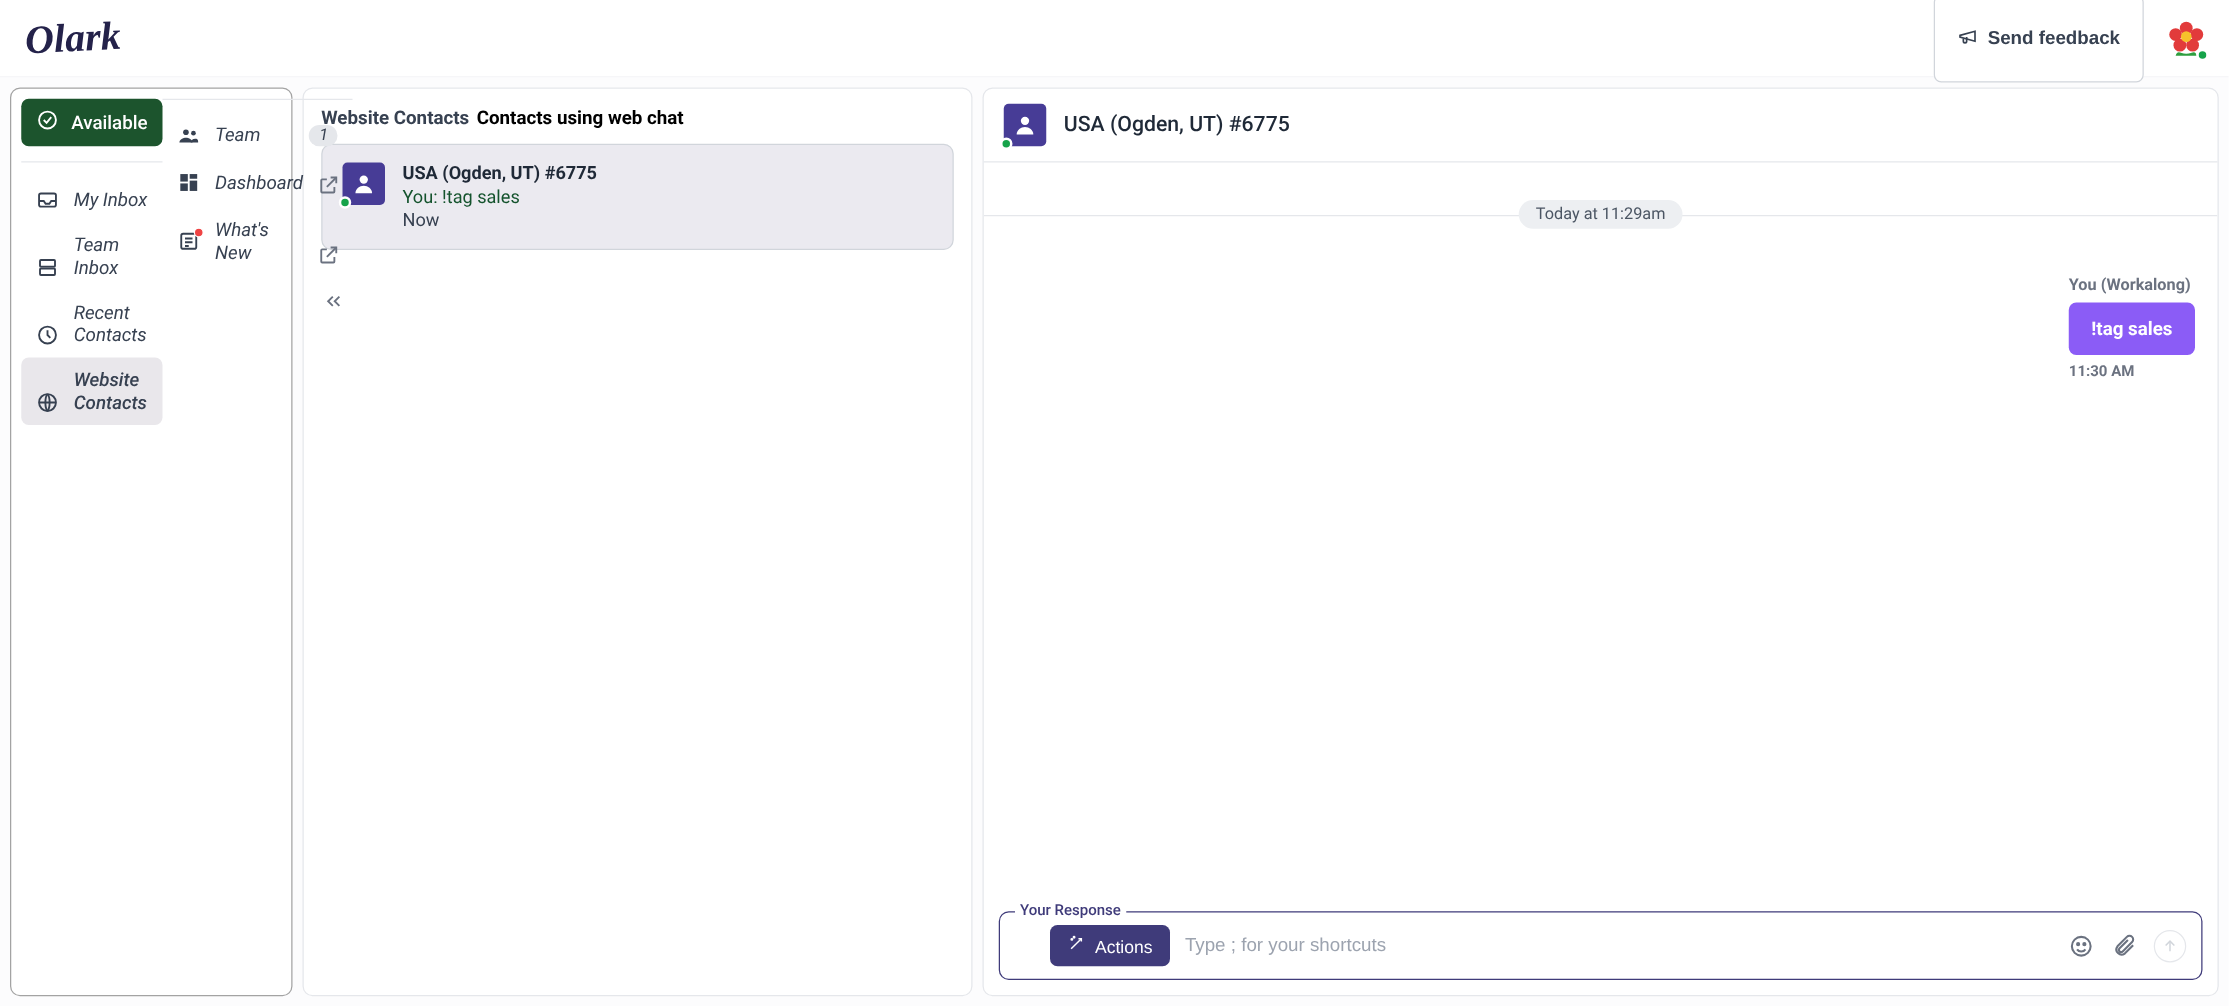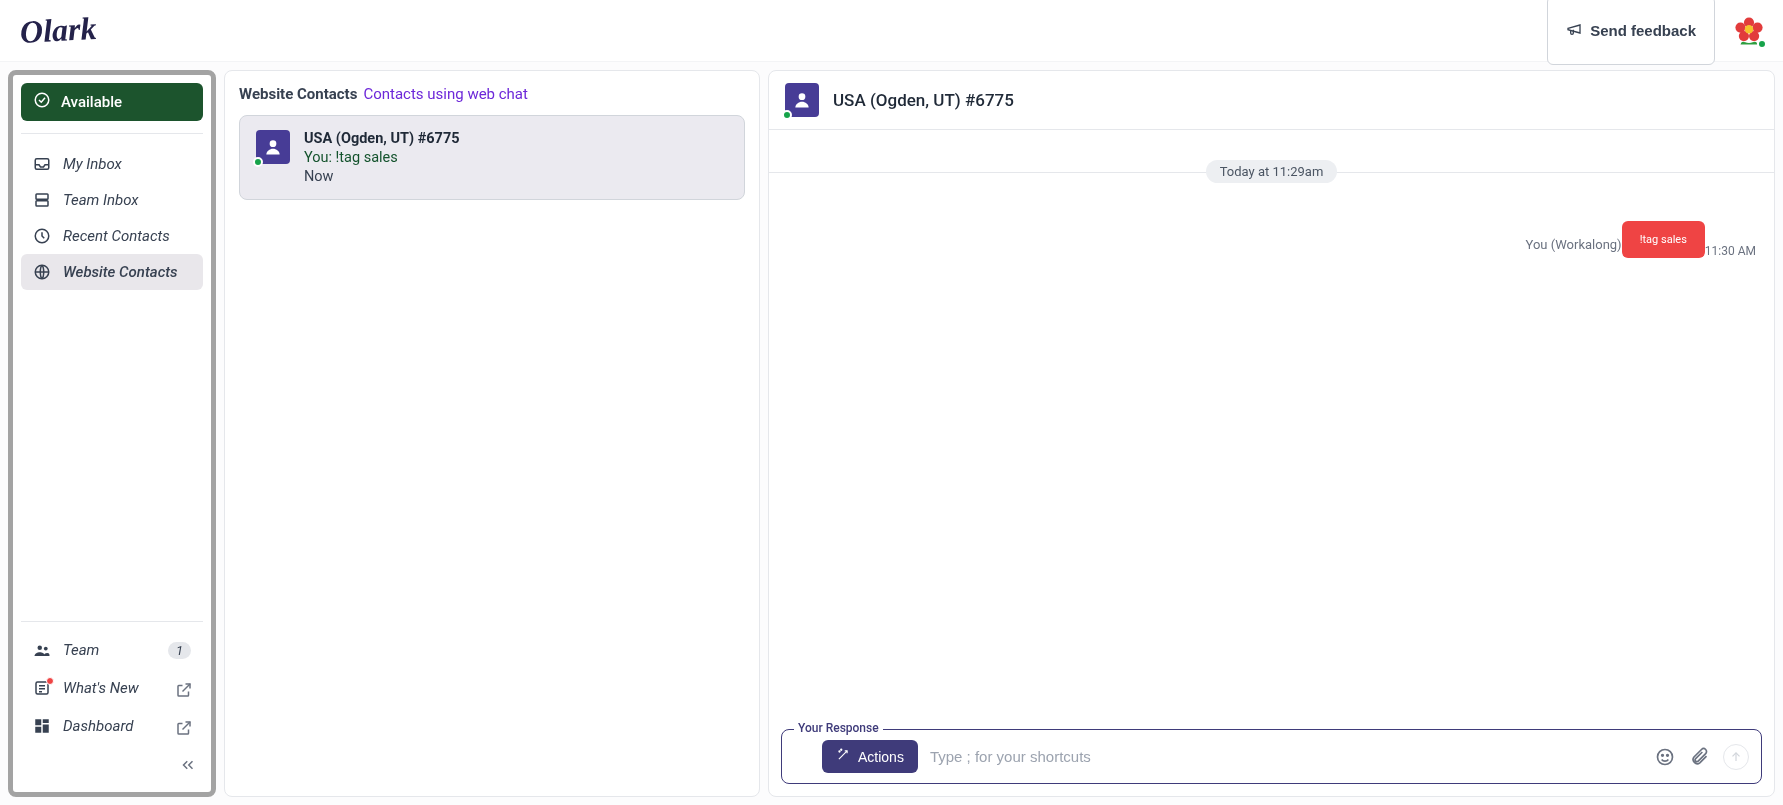--- a/index.html
+++ b/index.html
@@ -76,26 +76,26 @@
   .main {
     display: flex;
     height: calc(100% - 62px);
     padding: 8px;
     gap: 8px;
     background: #fcfcfd;
   }
 
   
   .sidebar {
-    width: 208px;
+    width: 226px;
     background: #fff;
-    border: 5px solid #a3a3a3;
+    border: 1px solid #a3a3a3;
     border-radius: 8px;
     display: flex;
-    flex-direction: column;
+    flex-direction: row;
     padding: 8px;
     position: relative;
   }
   .sidebar-top { flex: 1; }
   .status-pill {
     background: #1c542d;
     color: #fff;
     border-radius: 6px;
     padding: 8px 12px;
     display: flex;
@@ -196,21 +196,22 @@
     align-items:baseline;
     margin-bottom:12px;
   }
   .contacts-title {
     font-size:15px;
     font-weight:700;
     color:#374151;
   }
   .contacts-sub {
     font-size:15px;
-    color:#6d28d9;
+    color:#000000;
+    font-weight:bold;
   }
   .contact-card {
     border:1px solid #d1d5db;
     background:#ebeaf0;
     border-radius:8px;
     padding:14px 16px;
     display:flex;
     gap:14px;
     cursor:pointer;
     align-items:flex-start;
@@ -295,36 +296,36 @@
     color:#4b5563;
     font-size:13px;
     padding:4px 14px;
     border-radius:999px;
     z-index:1;
   }
 
   .msg-group {
     align-self:flex-end;
     display:flex;
-    flex-direction:row;
-    align-items:flex-end;
+    flex-direction:column;
     padding:0 18px;
     margin-top:38px;
+    font-weight:bold;
   }
   .msg-sender {
     font-size:13px;
     color:#6b7280;
     margin-bottom:6px;
   }
   .msg-bubble {
-    background:#ef4444;
+    background:#8b5cf6;
     color:#fff;
     padding:12px 18px;
     border-radius:6px;
-    font-size:11px;
+    font-size:15px;
   }
   .msg-time {
     font-size:12px;
     color:#6b7280;
     margin-top:6px;
   }
 
   .composer-wrap {
     padding:12px;
   }
@@ -481,51 +482,51 @@
                 <path d="M14 20c0-2 2-4 5-4s3 2 3 4"></path>
               </svg>
           </span>
           <span>Team</span>
         </div>
         <span class="badge-count">1</span>
       </div>
 
       <div class="nav-item bottom">
         <div class="nav-left">
+          <span class="icon-slot">
+            <svg viewBox="0 0 24 24" fill="currentColor">
+                <rect x="3" y="3" width="8" height="8"></rect>
+                <rect x="13" y="3" width="8" height="5"></rect>
+                <rect x="13" y="10" width="8" height="11"></rect>
+                <rect x="3" y="13" width="8" height="8"></rect>
+              </svg>
+          </span>
+          <span>Dashboard</span>
+        </div>
+        <span class="ext-link-icon">
+          <svg viewBox="0 0 24 24" fill="none" stroke="currentColor" stroke-width="2">
+              <path d="M14 4h6v6"></path>
+              <path d="M20 4L10 14"></path>
+              <path d="M18 14v5a1 1 0 0 1-1 1H5a1 1 0 0 1-1-1V7a1 1 0 0 1 1-1h5"></path>
+            </svg>
+        </span>
+      </div>
+
+      <div class="nav-item bottom">
+        <div class="nav-left">
           <span class="icon-slot" style="position:relative">
             <svg viewBox="0 0 24 24" fill="none" stroke="currentColor" stroke-width="2">
                 <rect x="4" y="4" width="16" height="16" rx="2"></rect>
                 <line x1="8" y1="9" x2="16" y2="9"></line>
                 <line x1="8" y1="13" x2="16" y2="13"></line>
                 <line x1="8" y1="17" x2="12" y2="17"></line>
               </svg>
             <span class="red-dot"></span>
           </span>
           <span>What's New</span>
-        </div>
-        <span class="ext-link-icon">
-          <svg viewBox="0 0 24 24" fill="none" stroke="currentColor" stroke-width="2">
-              <path d="M14 4h6v6"></path>
-              <path d="M20 4L10 14"></path>
-              <path d="M18 14v5a1 1 0 0 1-1 1H5a1 1 0 0 1-1-1V7a1 1 0 0 1 1-1h5"></path>
-            </svg>
-        </span>
-      </div>
-
-      <div class="nav-item bottom">
-        <div class="nav-left">
-          <span class="icon-slot">
-            <svg viewBox="0 0 24 24" fill="currentColor">
-                <rect x="3" y="3" width="8" height="8"></rect>
-                <rect x="13" y="3" width="8" height="5"></rect>
-                <rect x="13" y="10" width="8" height="11"></rect>
-                <rect x="3" y="13" width="8" height="8"></rect>
-              </svg>
-          </span>
-          <span>Dashboard</span>
         </div>
         <span class="ext-link-icon">
           <svg viewBox="0 0 24 24" fill="none" stroke="currentColor" stroke-width="2">
               <path d="M14 4h6v6"></path>
               <path d="M20 4L10 14"></path>
               <path d="M18 14v5a1 1 0 0 1-1 1H5a1 1 0 0 1-1-1V7a1 1 0 0 1 1-1h5"></path>
             </svg>
         </span>
       </div>
 

